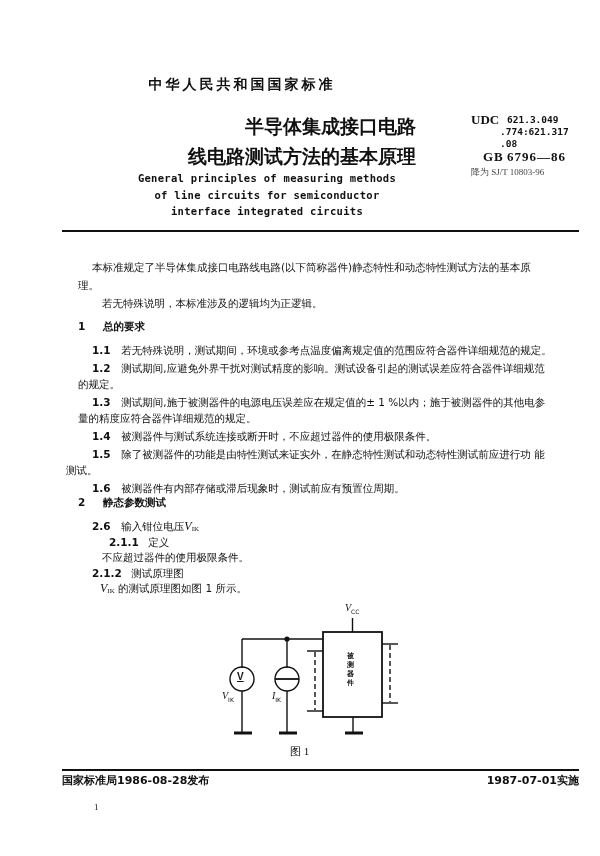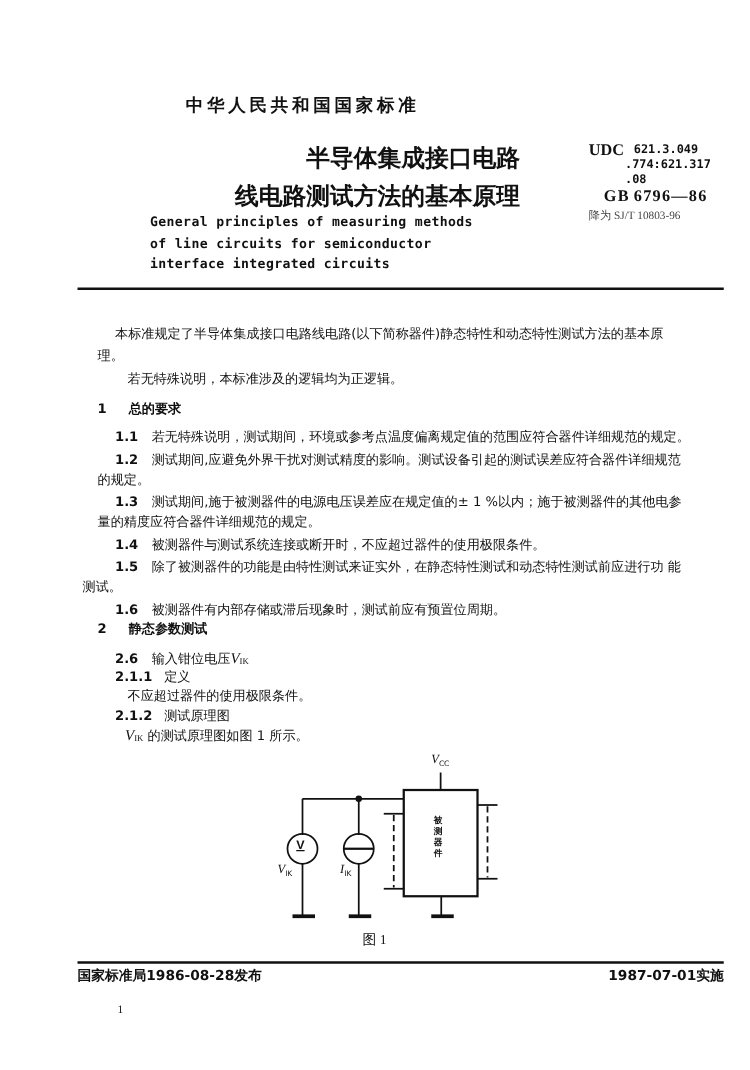--- a/index.html
+++ b/index.html
@@ -1,20 +1,20 @@
 <!DOCTYPE html>
 <html><head>
 <meta charset="utf-8">
 <style>
   html, body { margin:0; padding:0; background:#ffffff; }
   body { width:600px; height:856px; position:relative; overflow:hidden; color:#111; font-family:"DejaVu Sans", sans-serif; }
   .abs { position:absolute; }
   .std-title { left:0; width:484px; top:76px; text-align:center; font-size:14px; font-weight:bold; letter-spacing:3px; }
   .cn-title { left:116px; width:300px; text-align:right; font-size:19px; font-weight:bold; }
-  .en-title { left:120px; width:320px; text-align:left; font-family:"DejaVu Sans Mono", monospace; font-size:10.5px; font-weight:bold; letter-spacing:0.3px; }
+  .en-title { left:107px; width:320px; text-align:center; font-family:"DejaVu Sans Mono", monospace; font-size:10.5px; font-weight:bold; letter-spacing:0.3px; }
   .udc { font-family:"Liberation Serif", serif; font-weight:bold; font-size:13px; }
   .udc-num { font-family:"DejaVu Sans Mono", monospace; font-weight:bold; font-size:9.5px; }
   .gb { font-family:"Liberation Serif", serif; font-weight:bold; font-size:13px; letter-spacing:1px; }
   .replaced { font-family:"Liberation Serif", serif; font-size:9px; color:#444; }
   .rule { left:62px; width:517px; background:#111; }
   .p { font-size:10.5px; line-height:14px; white-space:nowrap; }
   .num { font-weight:bold; display:inline-block; }
   .heading { font-size:10.5px; font-weight:bold; }
   .footer-l { left:62px; top:773px; font-size:11px; font-weight:bold; }
   .footer-r { right:21px; top:773px; font-size:11px; font-weight:bold; }
@@ -89,21 +89,21 @@
 <div class="abs heading" style="left:78px; top:490px; margin-top:6px;">
   <span>2</span>
   <span style="margin-left:14px;">静态参数测试</span>
 </div>
 
 <div class="abs p" style="left:92px; top:519px;">
   <span class="num" style="width:26px;">2.6</span>
   <span>输入钳位电压</span><i class="v">V</i><sub class="s">IK</sub>
 </div>
 <div class="abs p" style="left:92px; top:535px;">
-  <span class="num" style="width:36px;">2.1.1</span>
+  <span class="num" style="width:36px;margin-left:17px;">2.1.1</span>
   <span>定义</span>
 </div>
 <div class="abs p" style="left:102px; top:550px;">不应超过器件的使用极限条件。</div>
 <div class="abs p" style="left:92px; top:566px;">
   <span class="num" style="width:36px;">2.1.2</span>
   <span>测试原理图</span>
 </div>
 <div class="abs p" style="left:100px; top:581px;">
   <i class="v">V</i><sub class="s">IK</sub>
   <span>的测试原理图如图 1 所示。</span>

